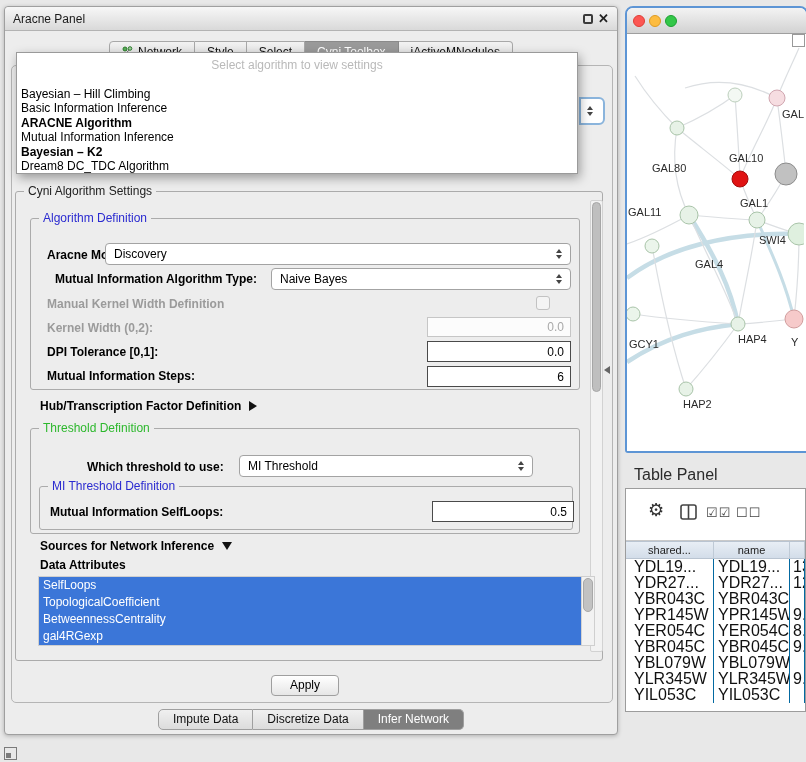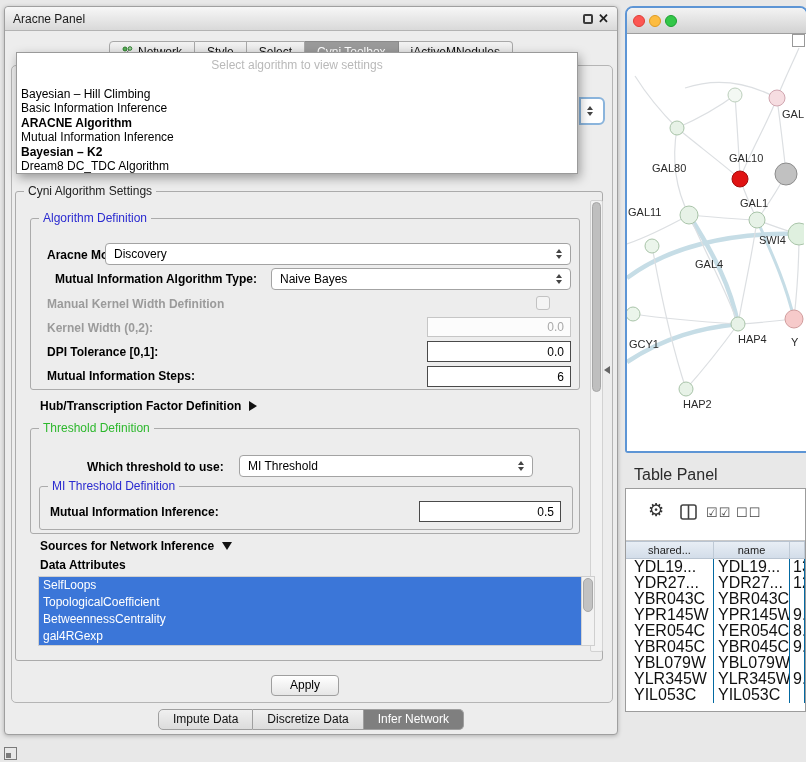--- a/index.html
+++ b/index.html
@@ -196,22 +196,22 @@
         <div class="combo" style="left:208px;top:26px;width:294px;height:22px;">
           <span class="combo-text">MI Threshold</span>
           <span class="spin">
               <span class="tri-up"></span>
               <span class="tri-down"></span>
             </span>
         </div>
 
         <div class="fs" style="left:8px;top:57px;width:534px;height:44px;">
           <span class="fs-legend blue">MI Threshold Definition</span>
-          <span class="lbl" style="left:10px;top:18px;">Mutual Information Inference:</span>
-          <div class="tinput" style="left:379px;top:14px;width:142px;height:21px;">0.5</div>
+          <span class="lbl" style="left:10px;top:18px;">Mutual Information SelfLoops:</span>
+          <div class="tinput" style="left:392px;top:14px;width:142px;height:21px;">0.5</div>
         </div>
       </div>
 
       <div style="position:absolute;left:24px;top:344px;">
         <span class="lbl-in">Sources for Network Inference</span><span class="tri-dn"></span>
       </div>
       <span class="lbl" style="left:24px;top:366px;">Data Attributes</span>
 
       <div class="attr-list" style="left:22px;top:384px;width:557px;height:70px;">
         <div class="attr-item">SelfLoops</div>

